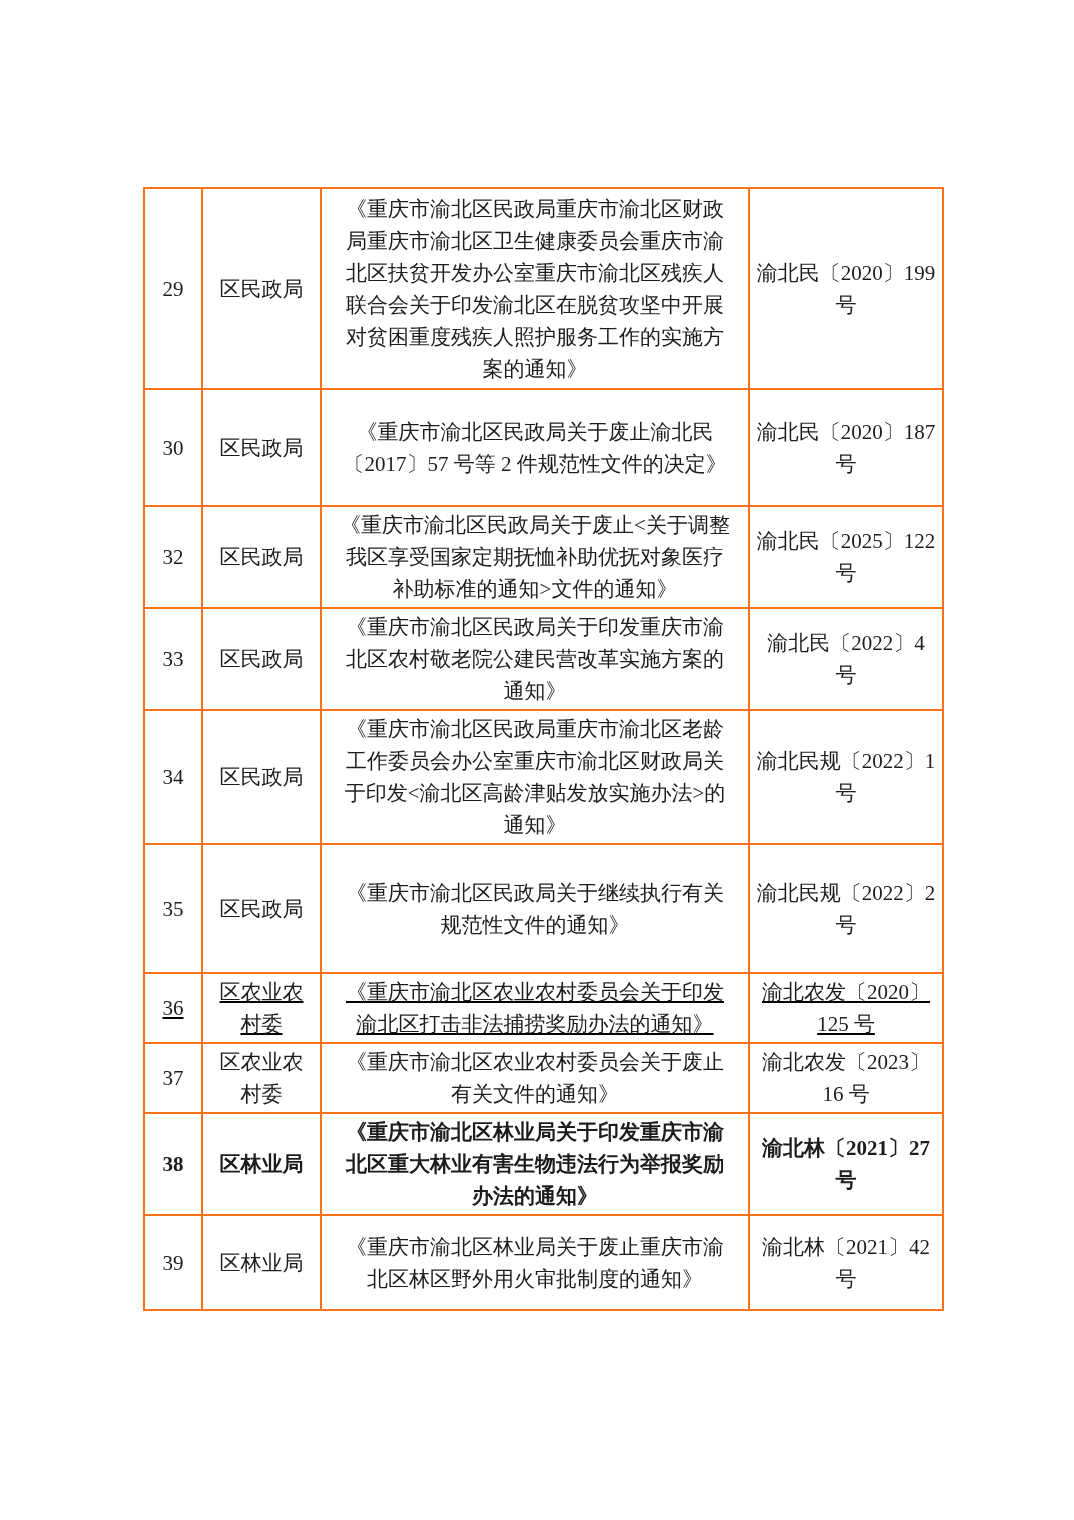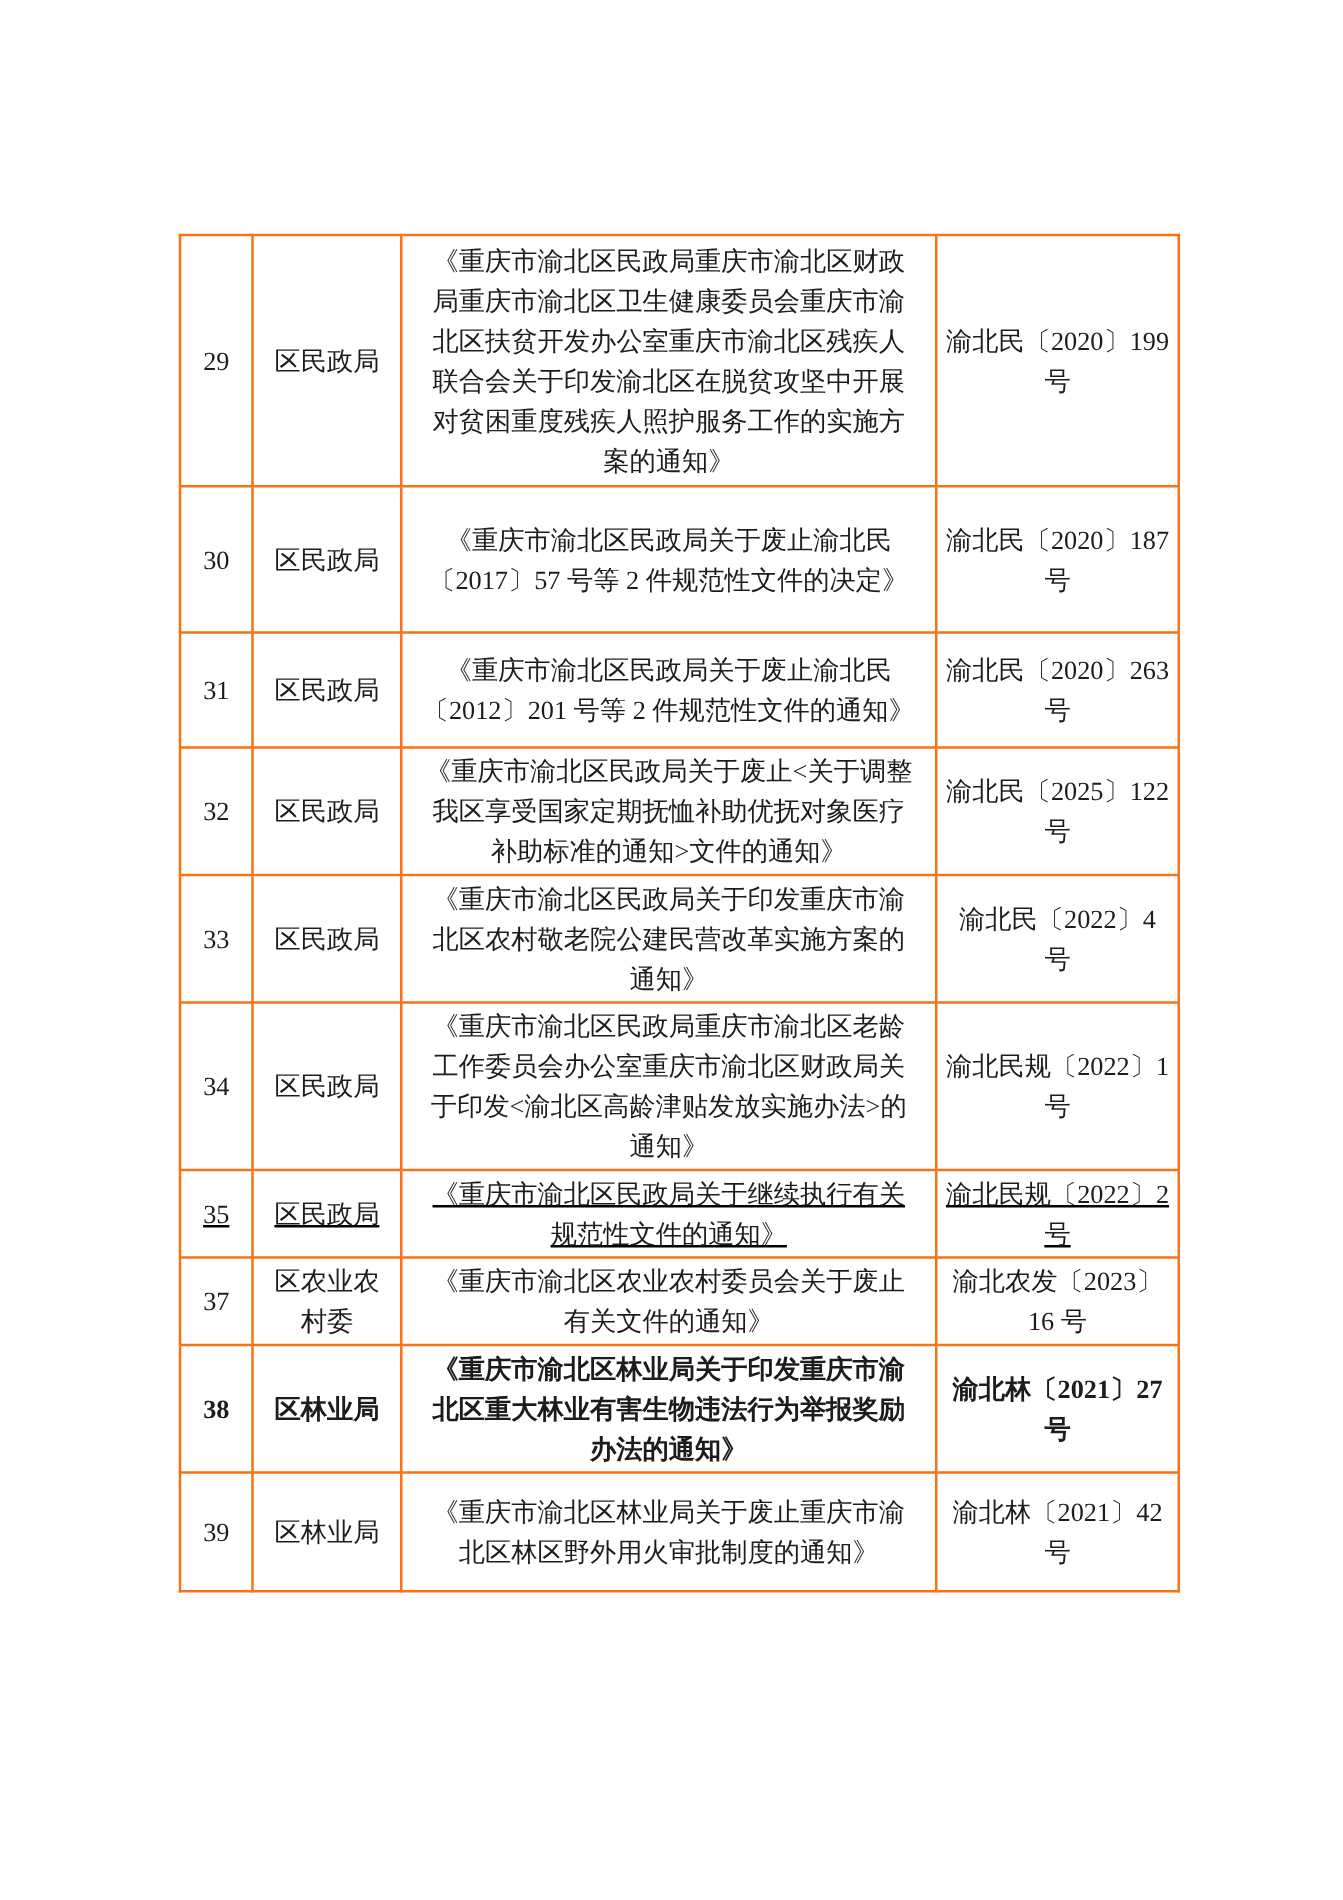--- a/index.html
+++ b/index.html
@@ -73,28 +73,20 @@
 
   <tr>
     <td>30</td>
     <td>区民政局</td>
     <td>《重庆市渝北区民政局关于废止渝北民
 〔2017〕57 号等 2 件规范性文件的决定》</td>
     <td>渝北民〔2020〕187
 号</td>
   </tr>
 
-  <tr>
-    <td>31</td>
-    <td>区民政局</td>
-    <td>《重庆市渝北区民政局关于废止渝北民
-〔2012〕201 号等 2 件规范性文件的通知》</td>
-    <td>渝北民〔2020〕263
-号</td>
-  </tr>
 
   <tr>
     <td>32</td>
     <td>区民政局</td>
     <td>《重庆市渝北区民政局关于废止&lt;关于调整
 我区享受国家定期抚恤补助优抚对象医疗
 补助标准的通知&gt;文件的通知》</td>
     <td>渝北民〔2025〕122
 号</td>
   </tr>
@@ -122,20 +114,29 @@
 
   <tr>
     <td>35</td>
     <td>区民政局</td>
     <td>《重庆市渝北区民政局关于继续执行有关
 规范性文件的通知》</td>
     <td>渝北民规〔2022〕2
 号</td>
   </tr>
 
+  <tr>
+    <td>36</td>
+    <td>区农业农
+村委</td>
+    <td>《重庆市渝北区农业农村委员会关于印发
+渝北区打击非法捕捞奖励办法的通知》</td>
+    <td>渝北农发〔2020〕
+125 号</td>
+  </tr>
 
   <tr>
     <td>37</td>
     <td>区农业农
 村委</td>
     <td>《重庆市渝北区农业农村委员会关于废止
 有关文件的通知》</td>
     <td>渝北农发〔2023〕
 16 号</td>
   </tr>

